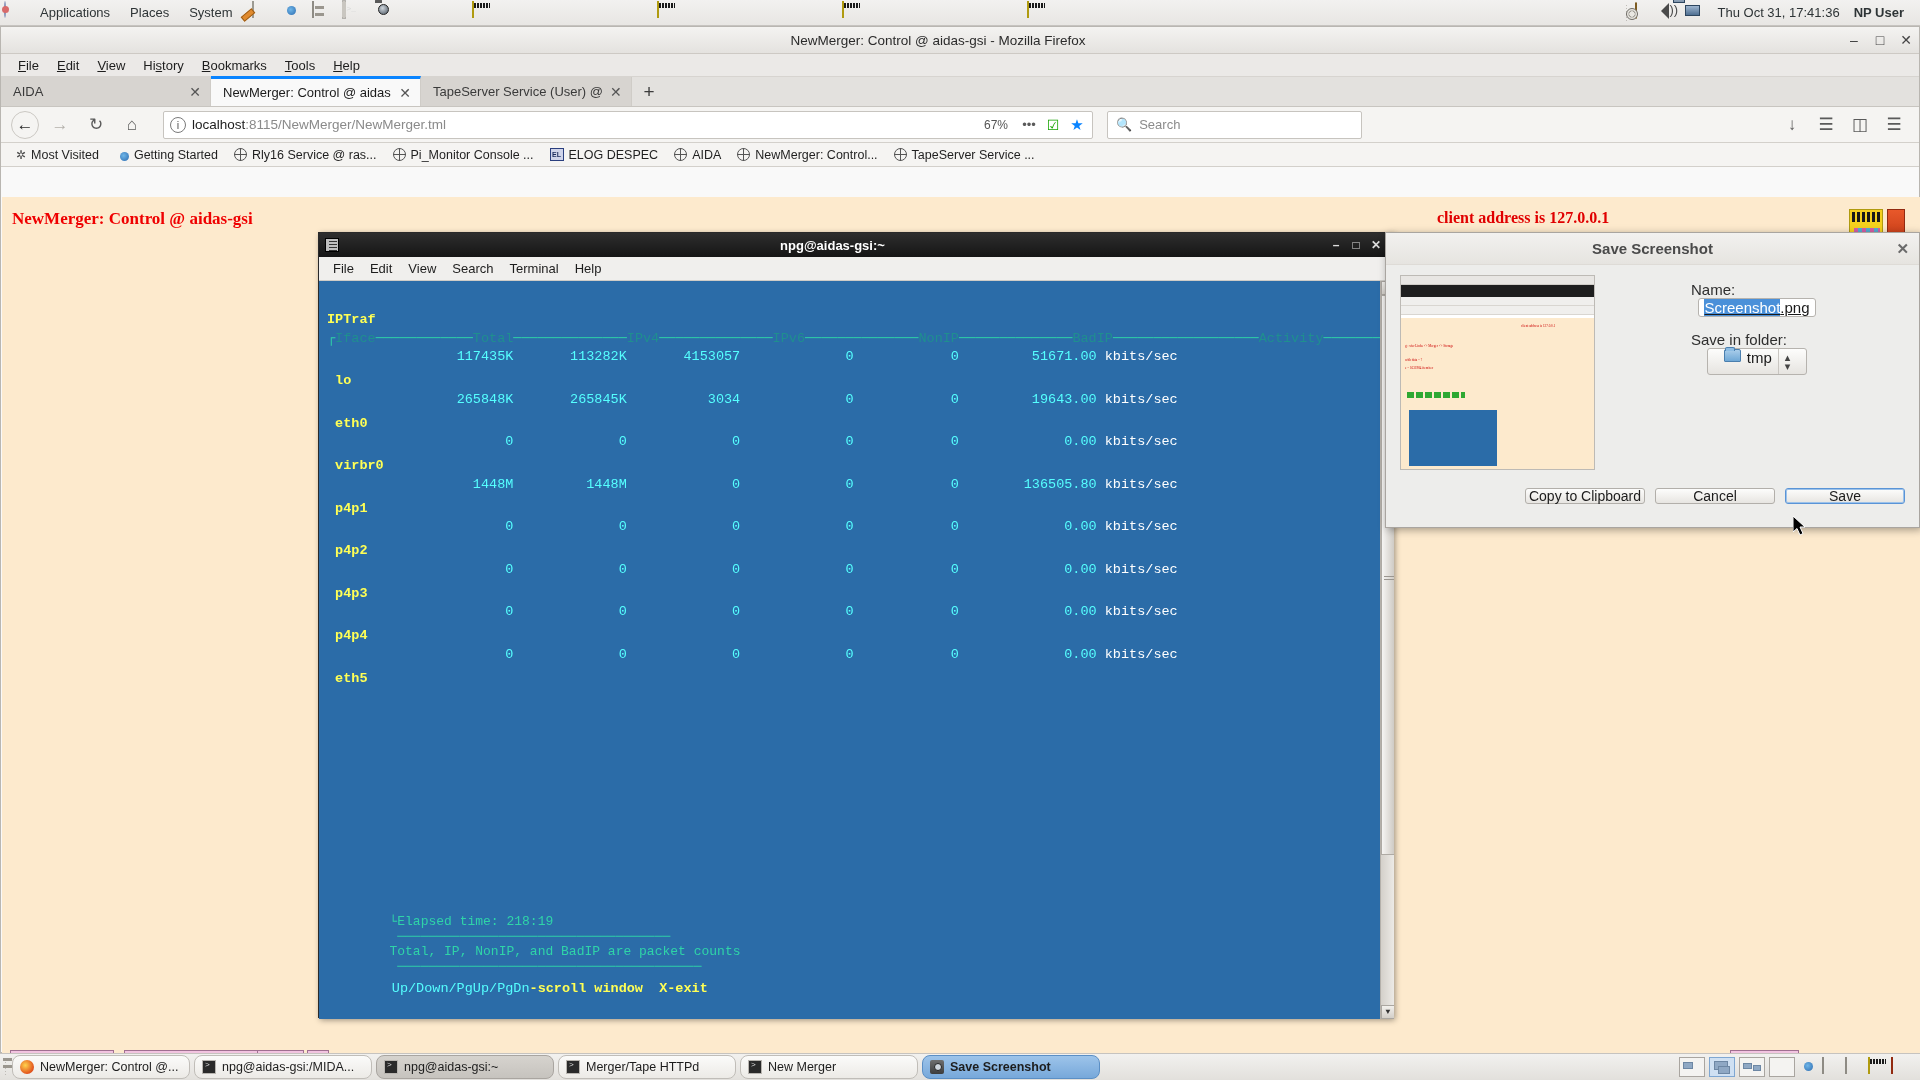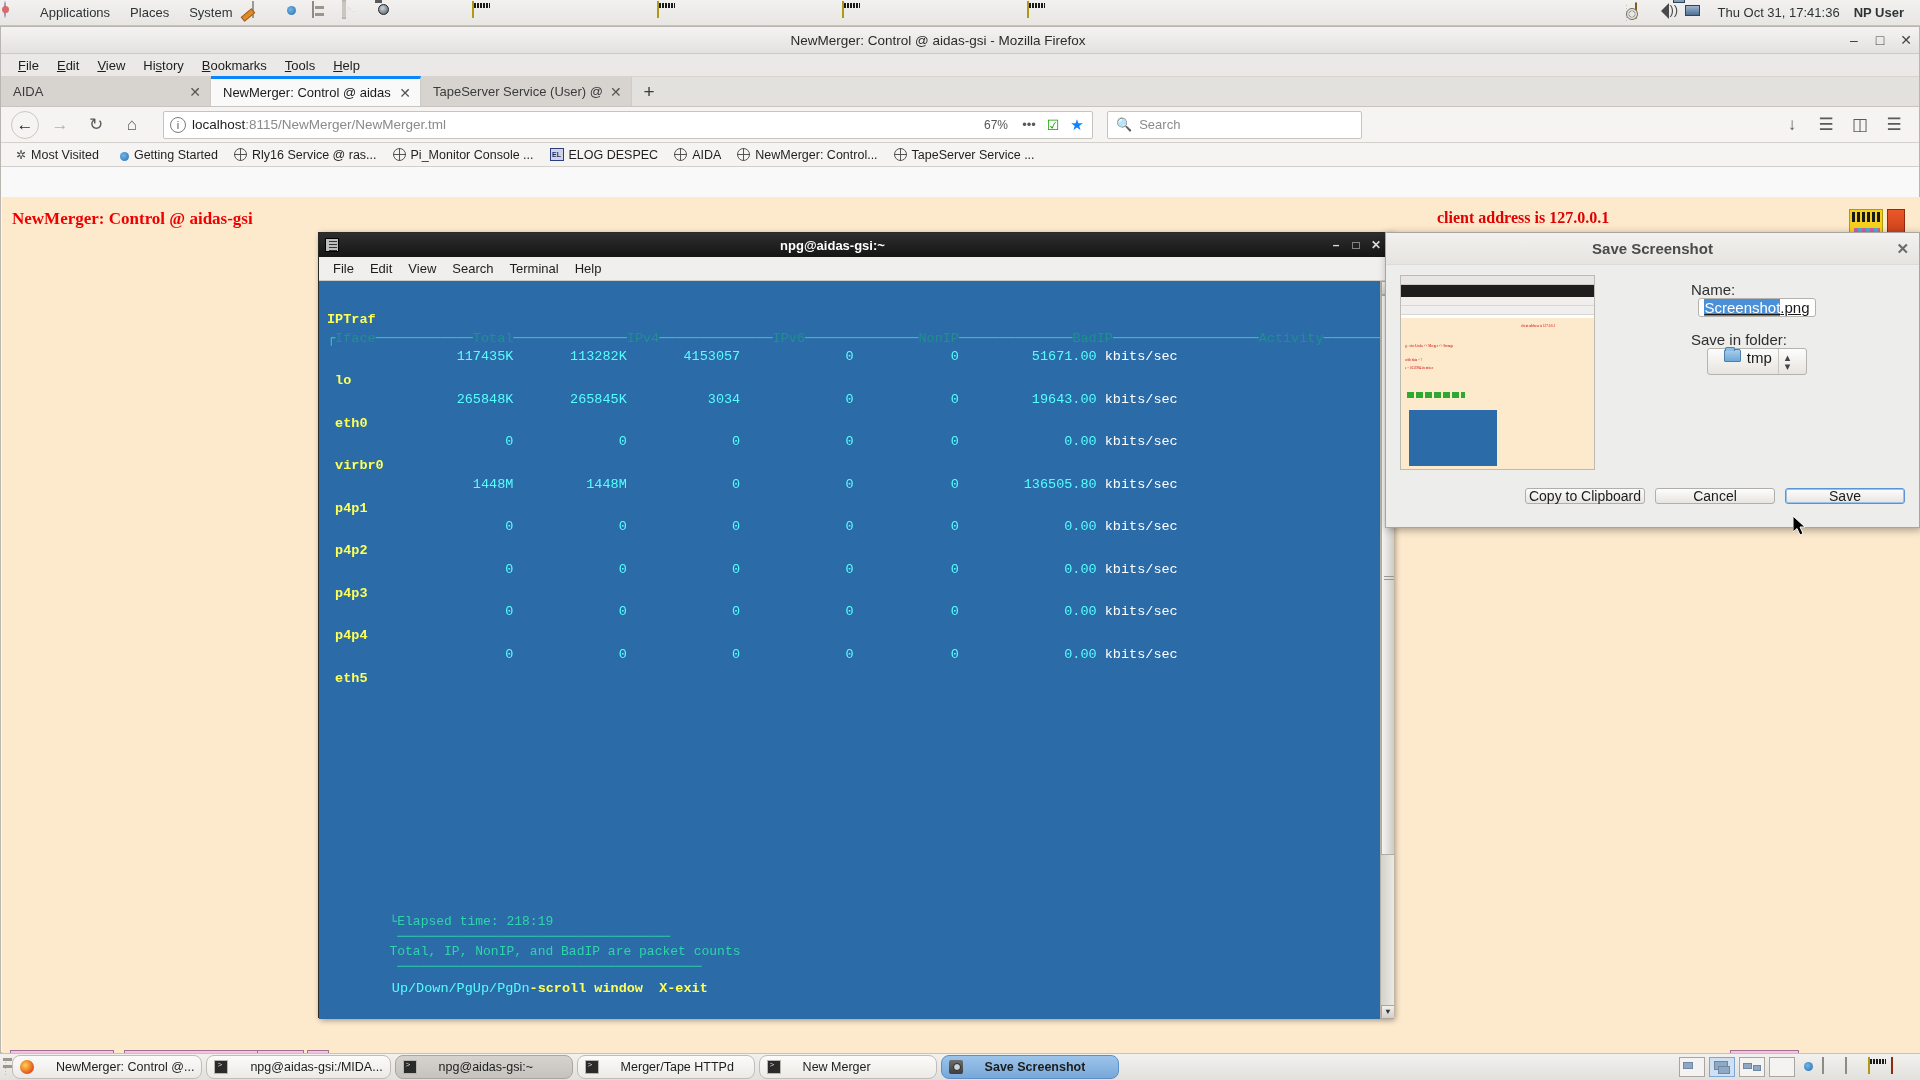--- a/index.html
+++ b/index.html
@@ -243,21 +243,21 @@
      border:1px solid #b2afaa; border-radius:3px; font-size:14px; color:#1c1c1c;
      display:flex; align-items:center; justify-content:center; cursor:pointer;}
   .sd-btn.default{ border-color:#5a94d6; box-shadow:0 0 0 1px #9cc2ea inset;}
   #cursor-arrow{ position:absolute; left:1793px; top:516px; z-index:9; }
 
   
   #taskbar { position:absolute; left:0; bottom:0; width:1920px; height:27px;
      background:linear-gradient(#f2f1ef,#e2e0dc); border-top:1px solid #c6c3bf;
      display:flex; align-items:center; padding:0 4px; gap:4px;}
   .tb-item { height:24px; min-width:178px; max-width:200px; display:flex; align-items:center;
-     gap:22px; padding:0 7px; font-size:12.5px; color:#1d1d1d; cursor:pointer;
+     gap:6px; padding:0 7px; font-size:12.5px; color:#1d1d1d; cursor:pointer;
      background:linear-gradient(#fbfbfa,#eceae6); border:1px solid #c0bdb8; border-radius:8px;
      white-space:nowrap; overflow:hidden;}
   .tb-item.active{ background:linear-gradient(#d6d3ce,#c6c3be); border-color:#a9a5a0;}
   .tb-item.selected{ background:linear-gradient(#9dc4ea,#77a8da); border-color:#5b8fc5; font-weight:bold;}
   .tb-label{overflow:hidden;text-overflow:ellipsis;}
   .tb-ic{width:14px;height:14px;flex:0 0 14px;position:relative;}
   .tb-ic.ff{border-radius:50%;background:radial-gradient(circle at 38% 38%,#ffd34d,#e2521c 70%,#b93318);}
   .tb-ic.term{background:#2a2a2a;border:1px solid #b8b5b0;}
   .tb-ic.term:after{content:">";position:absolute;left:2px;top:-1px;color:#ddd;font-size:8px;
      font-family:"Liberation Mono",monospace;}

